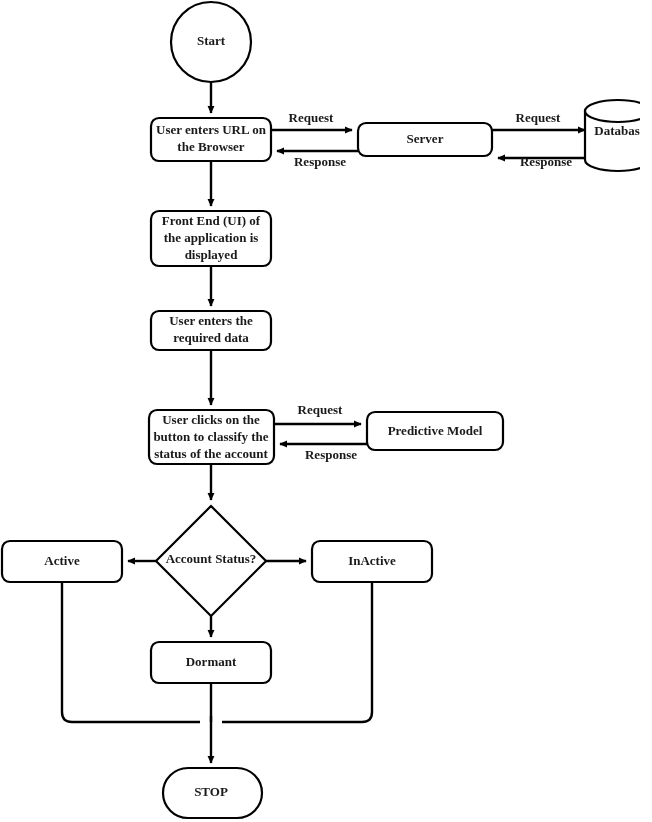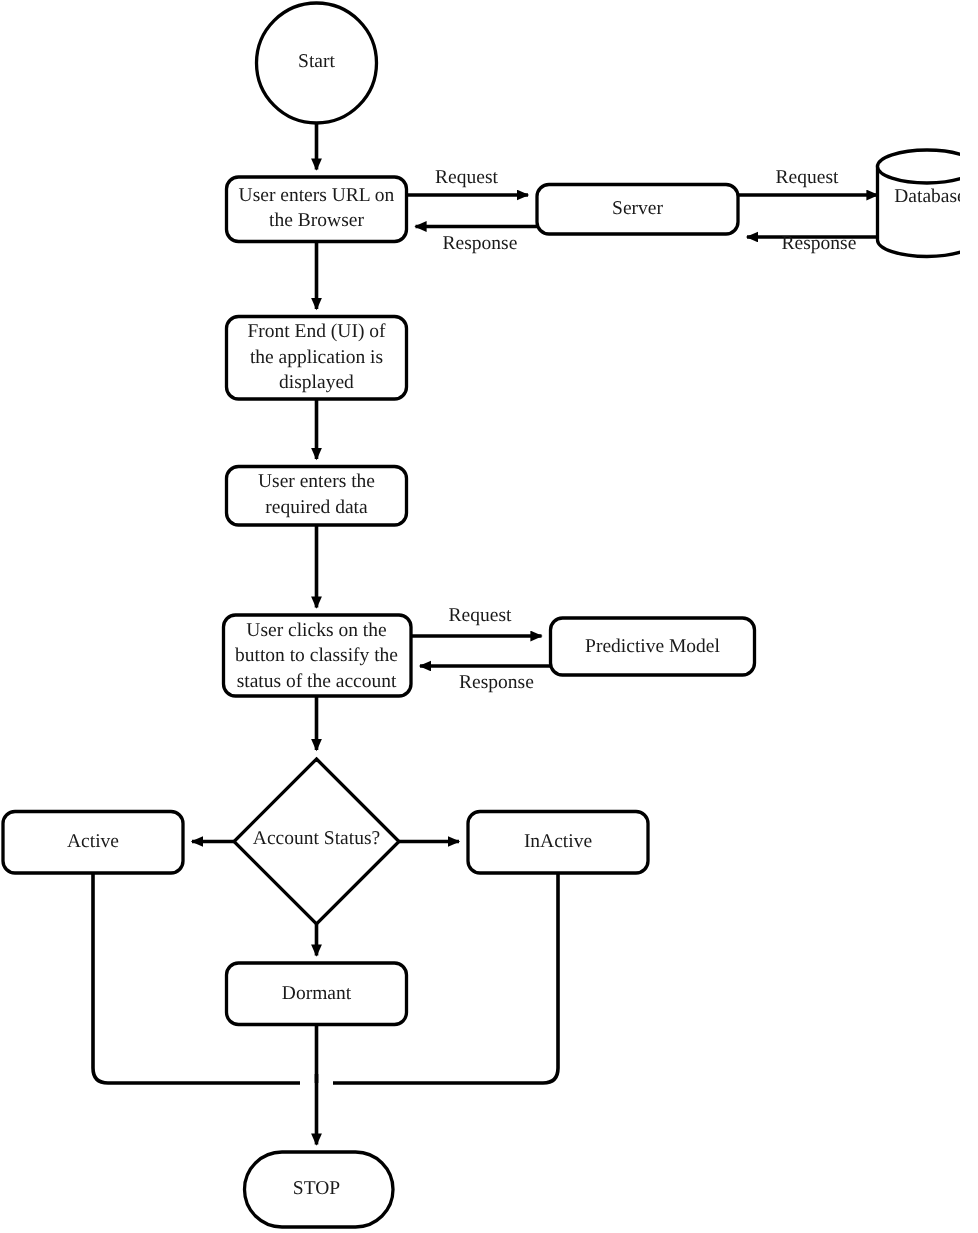--- a/index.html
+++ b/index.html
@@ -7,20 +7,21 @@
     padding: 0;
     background: #ffffff;
   }
   #flowchart-root {
     position: relative;
     width: 640px;
     height: 822px;
     background: #ffffff;
     font-family: "Liberation Serif", "DejaVu Serif", serif;
     overflow: hidden;
+    font-weight: bold;
   }
   svg.board {
     display: block;
     width: 652px;
     height: 822px;
   }
   .node-shape {
     fill: #ffffff;
     stroke: #000000;
     stroke-width: 2.2;

